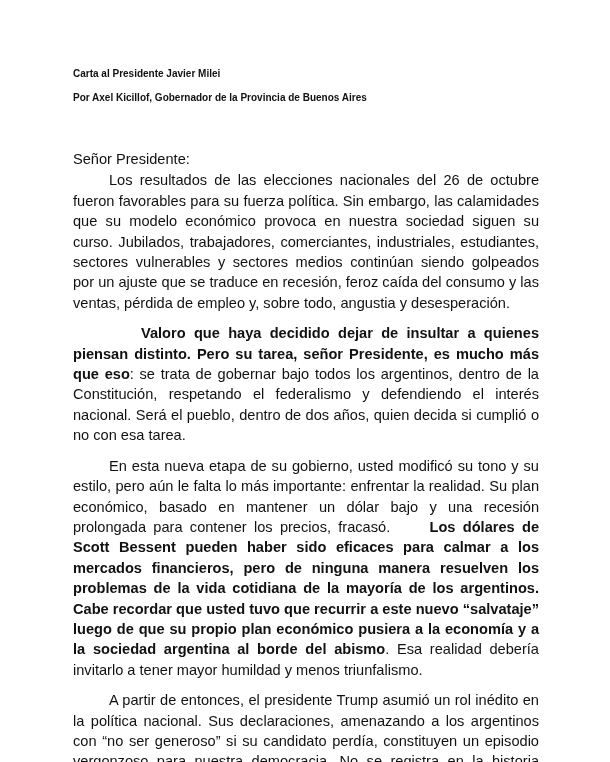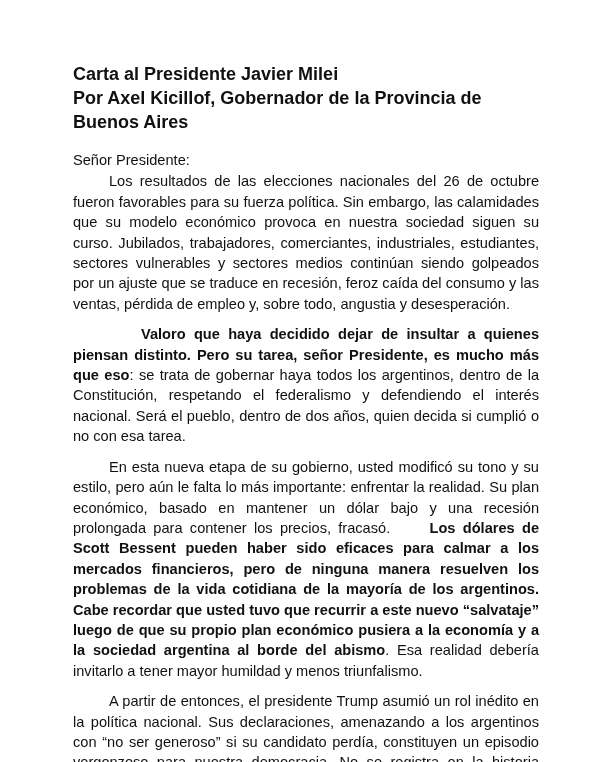--- a/index.html
+++ b/index.html
@@ -2,41 +2,41 @@
 <html><head>
 <meta charset="utf-8">
 <style>
   html, body { margin: 0; padding: 0; background: #ffffff; }
   body { width: 610px; height: 762px; overflow: hidden; position: relative; }
   .page {
     position: absolute; left: 73px; top: 62px; width: 466px;
     font-family: "Liberation Sans", sans-serif; color: #111111;
     font-size: 14.6px; line-height: 20.4px;
   }
-  .title { font-weight: bold; font-size: 18px; line-height: 24px; margin: 0; }
+  .title { font-weight: bold; font-size: 10px; line-height: 24px; margin: 0; }
   .date { font-weight: bold; text-align: right; margin: 28px 0 0 0; line-height: 20px; }
-  .salutation { margin: 16px 0 0 0; }
+  .salutation { margin: 39px 0 0 0; }
   p.body { margin: 10px 0 0 0; text-align: justify; text-indent: 36px; }
   p.body.first { margin-top: 1px; }
   b { font-weight: bold; margin-left: 32px; }
 </style>
 </head>
 <body>
 
 <div class="page">
   <div class="title">Carta al Presidente Javier Milei</div>
   <div class="title">Por Axel Kicillof, Gobernador de la Provincia de Buenos Aires</div>
   <div class="salutation">Señor Presidente:</div>
 
   <p class="body first">
     <span>Los resultados de las elecciones nacionales del 26 de octubre fueron favorables para su fuerza política. Sin embargo, las calamidades que su modelo económico provoca en nuestra sociedad siguen su curso. Jubilados, trabajadores, comerciantes, industriales, estudiantes, sectores vulnerables y sectores medios continúan siendo golpeados por un ajuste que se traduce en recesión, feroz caída del consumo y las ventas, pérdida de empleo y, sobre todo, angustia y desesperación.</span>
   </p>
 
   <p class="body">
-    <b>Valoro que haya decidido dejar de insultar a quienes piensan distinto. Pero su tarea, señor Presidente, es mucho más que eso</b><span>: se trata de gobernar haya todos los argentinos, dentro de la Constitución, respetando el federalismo y defendiendo el interés nacional. Será el pueblo, dentro de dos años, quien decida si cumplió o no con esa tarea.</span>
+    <b>Valoro que haya decidido dejar de insultar a quienes piensan distinto. Pero su tarea, señor Presidente, es mucho más que eso</b><span>: se trata de gobernar bajo todos los argentinos, dentro de la Constitución, respetando el federalismo y defendiendo el interés nacional. Será el pueblo, dentro de dos años, quien decida si cumplió o no con esa tarea.</span>
   </p>
 
   <p class="body">
     <span>En esta nueva etapa de su gobierno, usted modificó su tono y su estilo, pero aún le falta lo más importante: enfrentar la realidad. Su plan económico, basado en mantener un dólar bajo y una recesión prolongada para contener los precios, fracasó. </span><b>Los dólares de Scott Bessent pueden haber sido eficaces para calmar a los mercados financieros, pero de ninguna manera resuelven los problemas de la vida cotidiana de la mayoría de los argentinos. Cabe recordar que usted tuvo que recurrir a este nuevo “salvataje” luego de que su propio plan económico pusiera a la economía y a la sociedad argentina al borde del abismo</b><span>. Esa realidad debería invitarlo a tener mayor humildad y menos triunfalismo.</span>
   </p>
 
   <p class="body">
     <span>A partir de entonces, el presidente Trump asumió un rol inédito en la política nacional. Sus declaraciones, amenazando a los argentinos con “no ser generoso” si su candidato perdía, constituyen un episodio vergonzoso para nuestra democracia. No se registra en la historia argentina una intromisión económica y política de semejante magnitud y tan explícita. Luego, el supuesto emisario de Estados Unidos, Barry Bennet, vino al país a “ordenar” su campaña y su gobierno. Si bien esta intervención puede haber calmado los mercados y contribuido a su resultado electoral, lo hizo al precio de una pérdida de soberanía y dignidad nacional. Y a cambio de compromisos que no se dieron a conocer porque, claramente, no se trata de una sociedad de beneficencia.</span>
   </p>
 </div>

